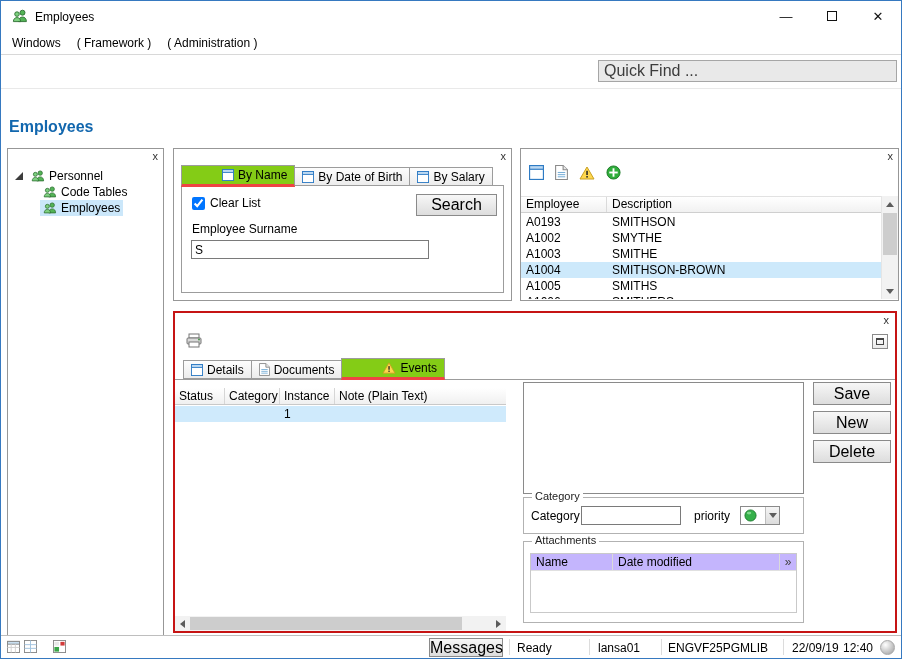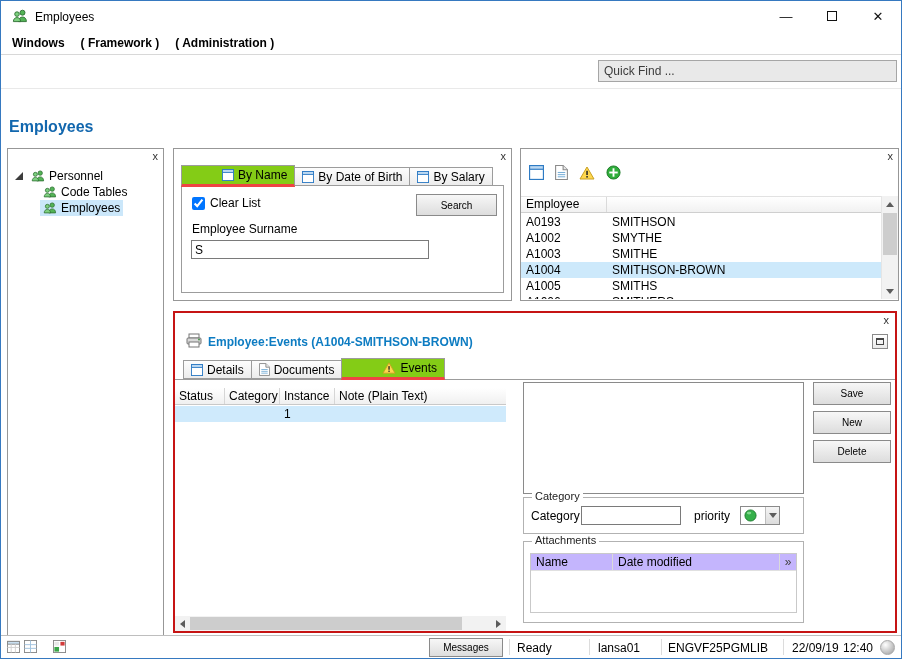--- a/index.html
+++ b/index.html
@@ -8,26 +8,26 @@
 
 
 .titlebar{position:absolute;top:0;left:0;right:0;height:30px;background:#fff;}
 .app-icon{position:absolute;left:11px;top:7px;}
 .title-text{position:absolute;left:34px;top:9px;font-size:12px;}
 .win-controls{position:absolute;right:0;top:0;height:30px;display:flex;}
 .win-btn{width:46px;height:30px;display:flex;align-items:center;justify-content:center;font-size:13px;color:#111;}
 .maxi-glyph{width:10px;height:10px;border:1px solid #111;}
 
 
-.menubar{position:absolute;top:31px;left:0;right:0;height:22px;background:#fff;display:flex;align-items:center;padding-left:9px;font-weight:bold;}
+.menubar{position:absolute;top:31px;left:0;right:0;height:22px;background:#fff;display:flex;align-items:center;padding-left:9px;}
 .menu-item{margin-right:12px;padding:3px 2px;white-space:nowrap;}
 
 
 .toolbar{position:absolute;top:53px;left:0;right:0;height:35px;background:#fff;border-top:1px solid #d8d8d8;border-bottom:1px solid #e9e9e9;}
-.quick-find{position:absolute;left:597px;top:5px;width:299px;height:22px;border:1px solid #a6a6a6;background:#e9e9e9;color:#3c3c3c;font-family:inherit;font-size:12px;padding:0 5px;}
+.quick-find{position:absolute;left:597px;top:5px;width:299px;height:22px;border:1px solid #a6a6a6;background:#e9e9e9;color:#3c3c3c;font-family:inherit;font-size:16px;padding:0 5px;}
 
 .page-heading{position:absolute;top:117px;left:8px;font-size:16px;font-weight:bold;color:#1267ae;}
 
 
 .panel{position:absolute;background:#fff;border:1px solid #979797;}
 .panel-close{position:absolute;top:1px;right:5px;font-size:11px;line-height:12px;color:#333;cursor:default;}
 
 
 .tree-panel{left:6px;top:147px;width:157px;height:488px;}
 .tree{position:absolute;top:19px;left:0;right:0;}
@@ -42,21 +42,21 @@
 .tabs{position:absolute;display:flex;align-items:flex-end;}
 .tab{height:19px;display:flex;align-items:center;gap:4px;padding:0 7px;background:linear-gradient(#fdfdfd,#ececec);border:1px solid #9c9c9c;margin-right:-1px;white-space:nowrap;position:relative;z-index:1;font-size:12px;}
 .tab.active{height:22px;background:#84cc16;border-bottom:3px solid #ef4444;margin-bottom:-1px;z-index:3;padding-left:40px;}
 
 
 .search-panel{left:172px;top:147px;width:339px;height:153px;}
 .search-tabs{left:7px;top:15px;height:22px;}
 .search-pane{position:absolute;left:7px;top:36px;right:7px;bottom:7px;border:1px solid #9c9c9c;background:#fff;z-index:2;}
 .clear-row{position:absolute;left:10px;top:10px;display:flex;align-items:center;gap:5px;}
 .clear-row input{width:13px;height:13px;margin:0;}
-.btn{background:linear-gradient(#f7f7f7,#dddddd);border:1px solid #8a8a8a;font-family:inherit;font-size:10px;color:#000;}
+.btn{background:linear-gradient(#f7f7f7,#dddddd);border:1px solid #8a8a8a;font-family:inherit;font-size:16px;color:#000;}
 .search-btn{position:absolute;top:8px;right:6px;width:81px;height:22px;}
 .surname-label{position:absolute;left:10px;top:36px;}
 .surname-input{position:absolute;left:9px;top:54px;width:238px;height:19px;border:1px solid #7a7a7a;font-family:inherit;font-size:12px;padding:0 3px;}
 
 
 .list-panel{left:519px;top:147px;width:379px;height:153px;}
 .list-toolbar{position:absolute;left:8px;top:16px;display:flex;gap:11px;align-items:center;}
 .list-header{position:absolute;left:0;top:47px;right:17px;height:17px;display:flex;background:linear-gradient(#ffffff,#f1f1f1);border-top:1px solid #e2e2e2;border-bottom:1px solid #cfcfcf;}
 .lcol1{width:86px;padding-left:5px;line-height:15px;border-right:1px solid #dadada;}
 .lcol2{flex:1;padding-left:5px;line-height:15px;}
@@ -305,20 +305,21 @@
         </svg>
       <svg width="16" height="14">
           <use href="#i-warn"></use>
         </svg>
       <svg width="15" height="15">
           <use href="#i-add"></use>
         </svg>
     </div>
     <div class="list-header">
       <div class="lcol1">Employee</div>
+      <div class="lcol2">Description</div>
     </div>
     <div class="list-rows">
       <div class="lrow">
         <span class="lc1">A0193</span>
         <span class="lc2">SMITHSON</span>
       </div>
       <div class="lrow">
         <span class="lc1">A1002</span>
         <span class="lc2">SMYTHE</span>
       </div>
@@ -353,21 +354,20 @@
   <div class="events-panel">
     <span class="events-close">x</span>
     <div class="restore-btn">
         <span class="restore-glyph"></span>
       </div>
     <span class="printer-wrap">
         <svg width="16" height="15">
           <use href="#i-printer"></use>
         </svg>
       </span>
-    <div class="events-title">Employee:Events (A1004-SMITHSON-BROWN)</div>
 
     <div class="tabs events-tabs">
       <div class="tab">
         <svg width="12" height="12">
             <use href="#i-form"></use>
           </svg>
         <span>Details</span>
       </div>
       <div class="tab">
         <svg width="11" height="13">

